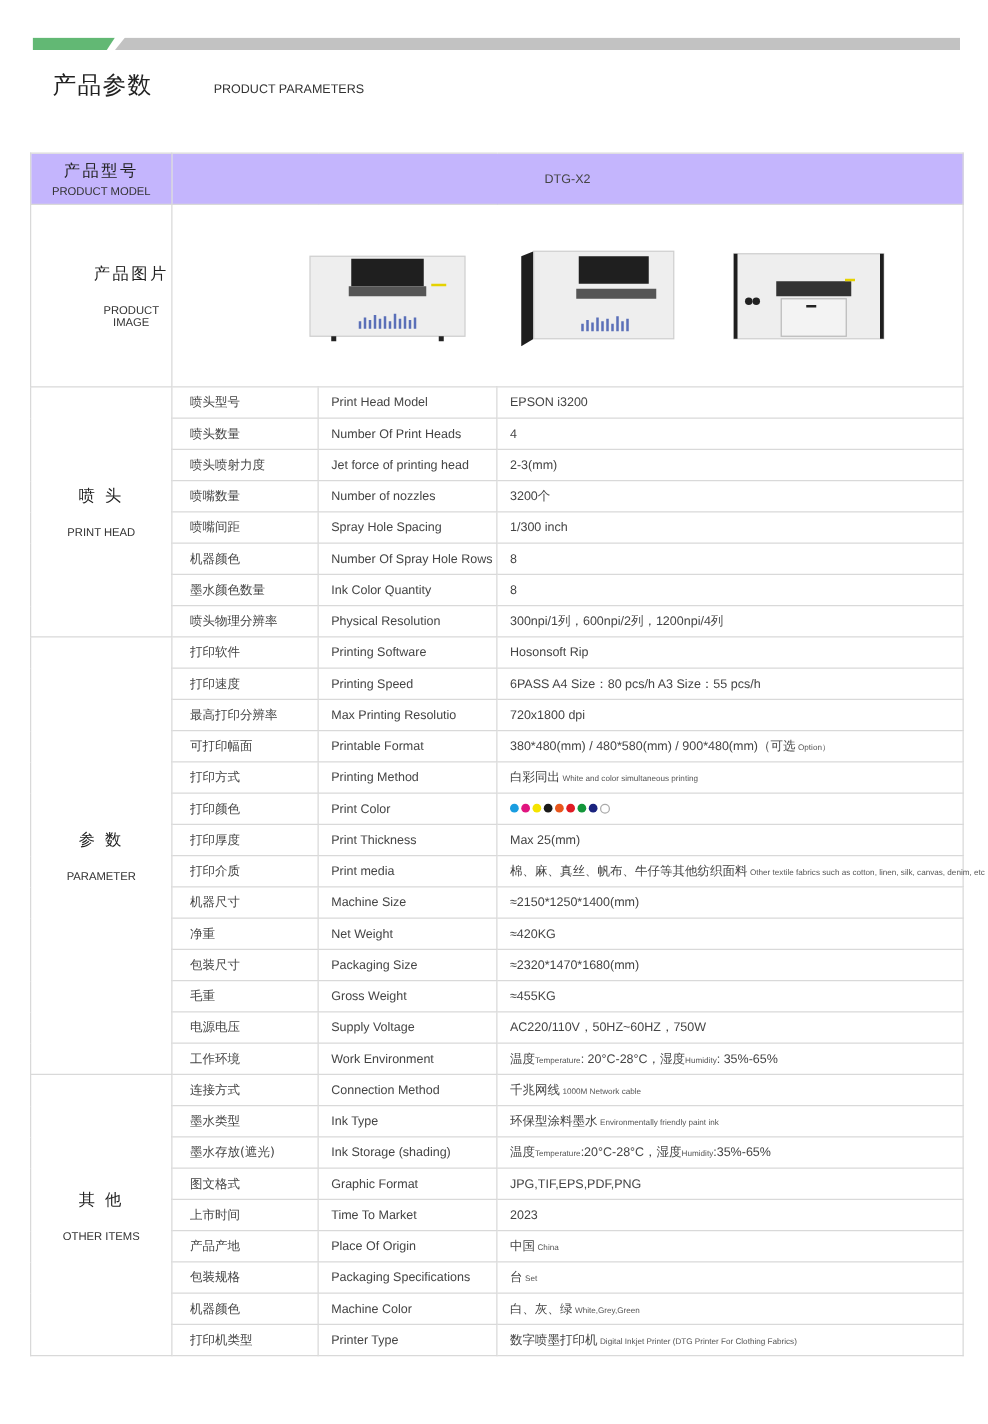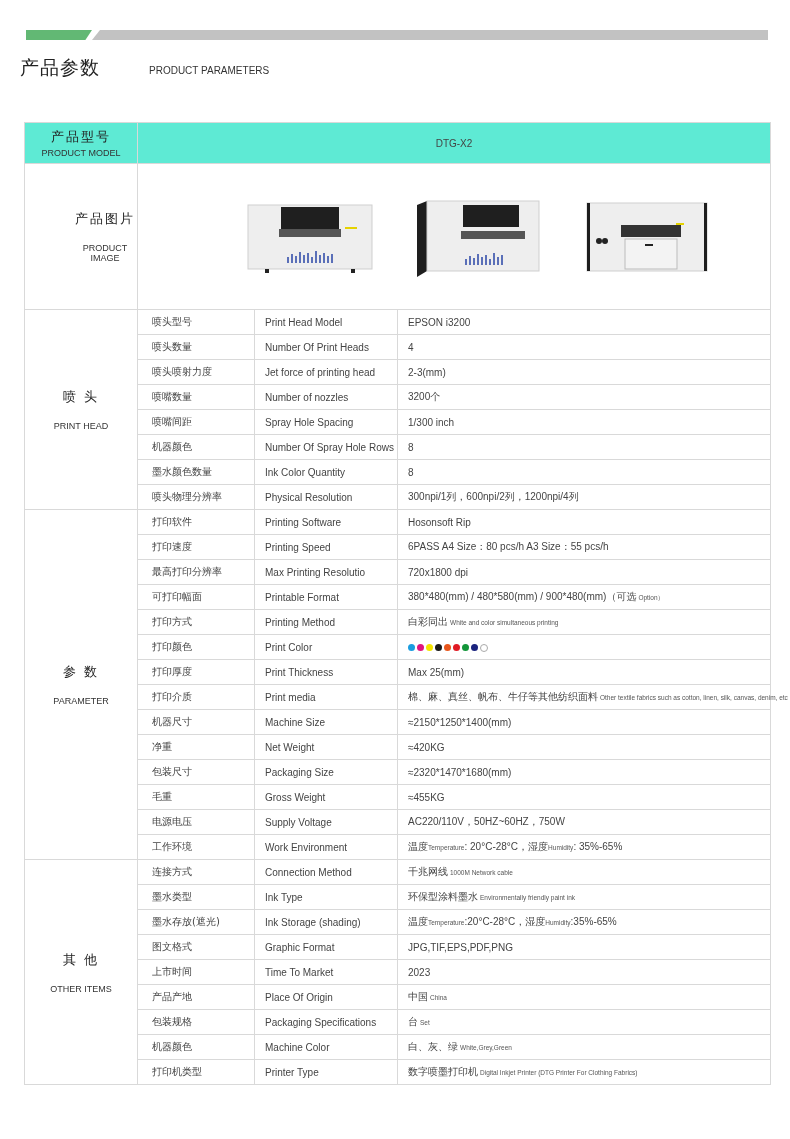--- a/index.html
+++ b/index.html
@@ -6,28 +6,28 @@
   body { width: 790px; height: 1139px; position: relative; overflow: hidden;
          font-family: "DejaVu Sans", "Liberation Sans", sans-serif; color: #333; }
 
   
   .bar { position: absolute; top: 30px; left: 26px; width: 742px; height: 10px; }
   .bar-green { position: absolute; left: 0; top: 0; width: 66px; height: 10px; background: #62b874;
                clip-path: polygon(0 0, 100% 0, 90% 100%, 0 100%); }
   .bar-gray { position: absolute; left: 66px; top: 0; right: 0; height: 10px; background: #c2c2c2;
               clip-path: polygon(8px 0, 100% 0, 100% 100%, 0 100%); }
 
-  .title { position: absolute; top: 55px; left: 20px; display: flex; align-items: baseline; }
+  .title { position: absolute; top: 55px; left: 42px; display: flex; align-items: baseline; }
   .title-cn { font-size: 19px; color: #222; letter-spacing: 1px; }
   .title-en { font-size: 10px; color: #333; margin-left: 4px; font-family: "Liberation Sans", sans-serif; padding-left: 45px; }
 
   
   .spec { position: absolute; top: 122px; left: 24px; width: 746px; border-collapse: collapse; table-layout: fixed; }
   .spec td { border: 1px solid #d9d9d9; padding: 0; font-size: 10px; color: #444; }
-  .spec .hdr td { background: #5eead4; height: 40px; }
+  .spec .hdr td { background: #c4b5fd; height: 40px; }
   .group { text-align: center; vertical-align: middle; }
   .group .cn { font-size: 13px; color: #222; letter-spacing: 2px; }
   .group .en { font-size: 9px; color: #333; margin-top: 15px; font-family: "Liberation Sans", sans-serif; }
   .model { text-align: center; font-size: 16px; color: #222; font-family: "Liberation Sans", sans-serif; }
   .imgrow td { height: 145px; padding-left: 48px; }
   .row td { height: 24px; }
   .c-cn { padding-left: 14px !important; font-size: 12px; color: #222; }
   .c-en { padding-left: 10px !important; font-size: 10px; color: #555; font-family: "Liberation Sans", sans-serif; margin-top: 16px; }
   .c-val { padding-left: 10px !important; font-size: 10px; color: #444; font-family: "Liberation Sans", sans-serif; white-space: nowrap; }
   .small { font-size: 6.5px; color: #555; }

